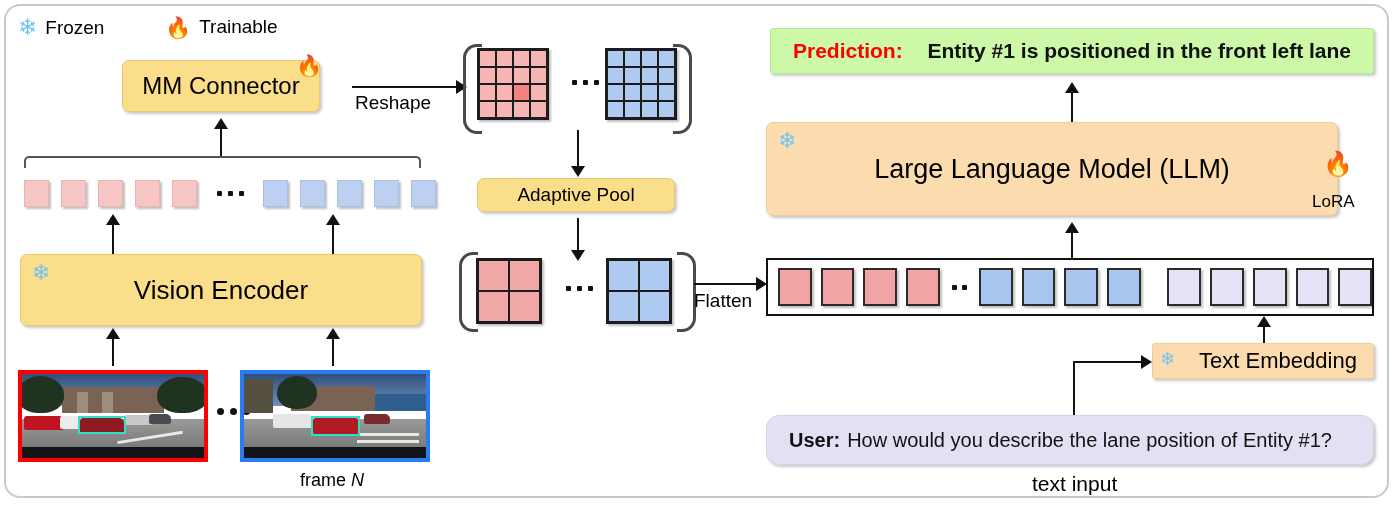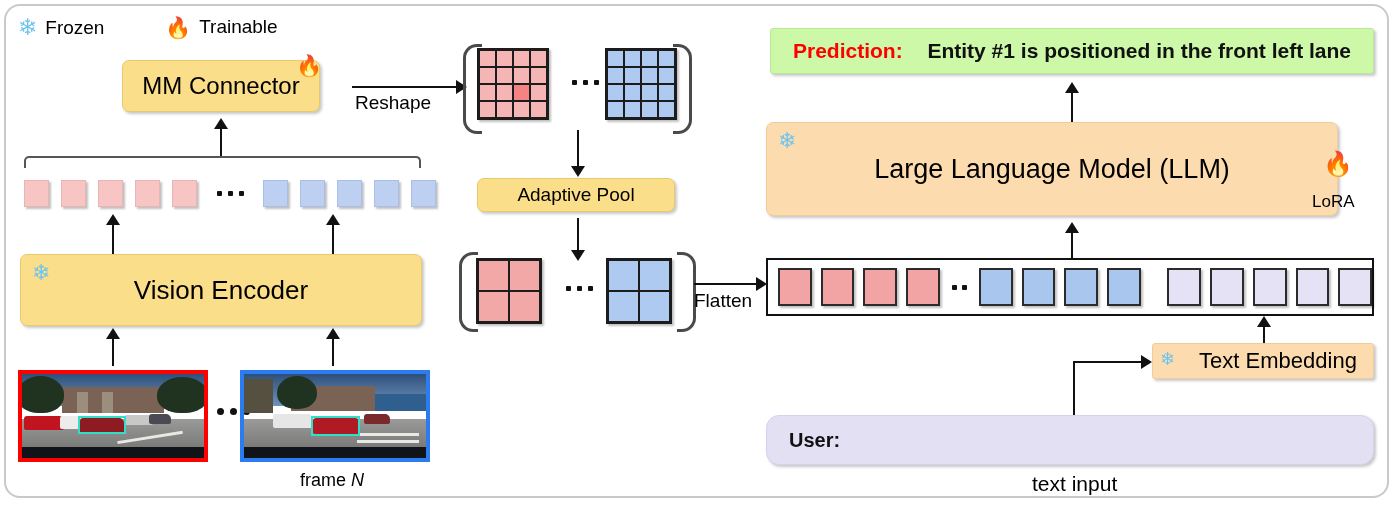--- a/index.html
+++ b/index.html
@@ -320,16 +320,17 @@
     <span style="font-size:22px;margin-left:30px;">Text Embedding</span>
   </div>
   <span class="abs snow" style="left:1160px;top:350px;font-size:18px;">❄</span>
 
   <div class="ln" style="left:1073px;top:361px;width:68px;height:2px;"></div>
   <div class="ln" style="left:1073px;top:361px;width:2px;height:56px;"></div>
   <div class="ah-rt" style="left:1141px;top:355px;"></div>
 
   <div class="vbox abs" style="left:766px;top:415px;width:608px;height:50px;padding:0 22px;">
     <span style="font-size:20px;font-weight:bold;color:#111;">User:</span>
+    <span style="font-size:20px;color:#111;margin-left:7px;">How would you describe the lane position of Entity #1?</span>
   </div>
 
   <div class="cap" style="left:1032px;top:472px;font-size:21px;">text input</div>
 </div>
 
 </body></html>

